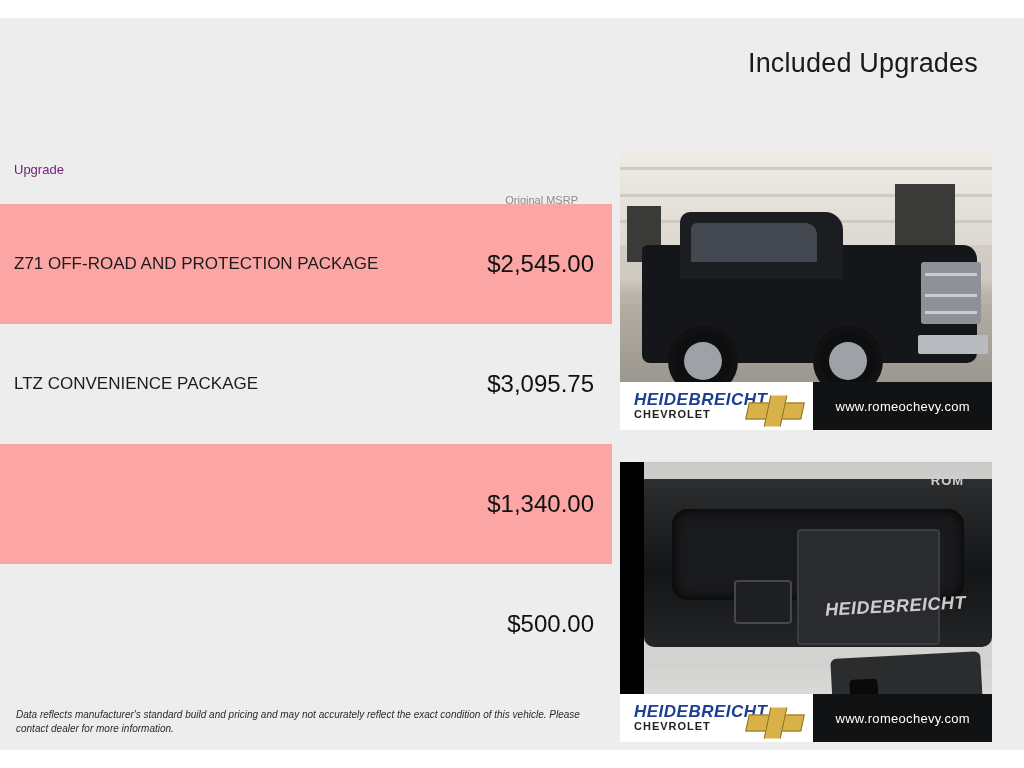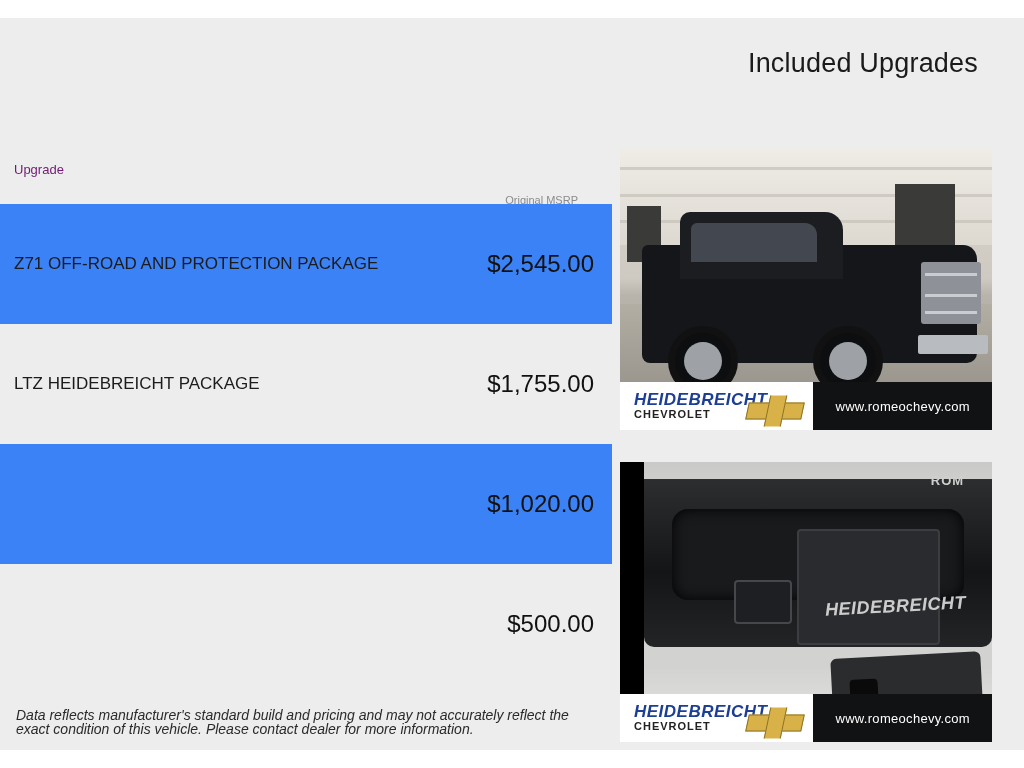--- a/index.html
+++ b/index.html
@@ -70,21 +70,21 @@
     top: 12px;
     font-size: 11px;
     color: #8b8b8b;
     margin-top: 32px;
   }
   .row {
     position: relative;
     height: 120px;
   }
   .row.odd {
-    background: #3b82f6;
+    background: #fca5a5;
     padding-left: 8px;
   }
   .row.even {
     background: #ededed;
   }
   .row-label {
     position: absolute;
     left: 14px;
     top: 50%;
     transform: translateY(-50%);
@@ -100,21 +100,21 @@
     transform: translateY(-50%);
     font-size: 24px;
     font-weight: normal;
     color: #111111;
   }
   .disclaimer {
     position: absolute;
     left: 16px;
     top: 708px;
     width: 580px;
-    font-size: 14px;
+    font-size: 10px;
     font-style: italic;
     color: #2a2a2a;
     line-height: 14px;
   }
 
   
   .photo {
     position: absolute;
     overflow: hidden;
     background: #000000;
@@ -391,26 +391,26 @@
       <div class="th-upgrade">Upgrade</div>
       <div class="th-msrp">Original MSRP</div>
     </div>
 
     <div class="row odd">
       <div class="row-label">Z71 OFF-ROAD AND PROTECTION PACKAGE</div>
       <div class="row-price">$2,545.00</div>
     </div>
 
     <div class="row even">
-      <div class="row-label">LTZ HEIDEBREICHT PACKAGE</div>
-      <div class="row-price">$1,755.00</div>
+      <div class="row-label">LTZ CONVENIENCE PACKAGE</div>
+      <div class="row-price">$3,095.75</div>
     </div>
 
     <div class="row odd">
-      <div class="row-price">$1,020.00</div>
+      <div class="row-price">$1,340.00</div>
     </div>
 
     <div class="row even">
       <div class="row-price">$500.00</div>
     </div>
 
   </div>
 
   <div class="disclaimer">Data reflects manufacturer's standard build and pricing and may not accurately reflect the exact condition of this vehicle. Please contact dealer for more information.</div>
 

